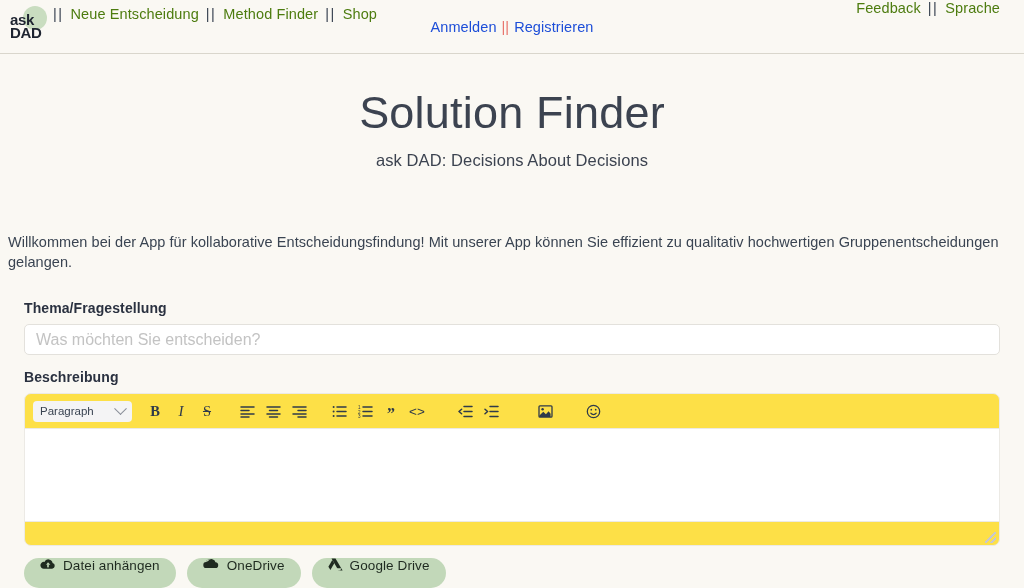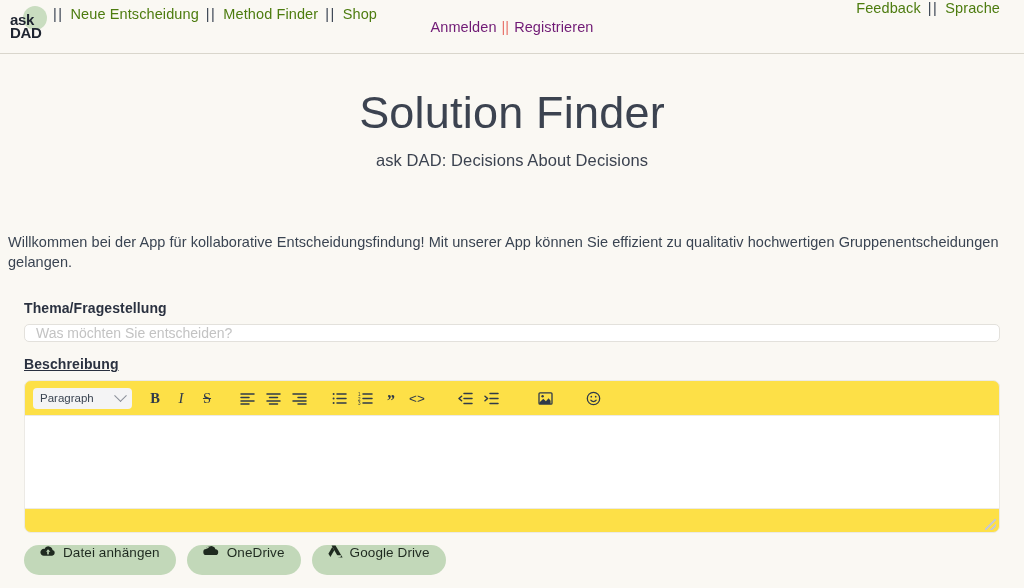--- a/index.html
+++ b/index.html
@@ -80,21 +80,21 @@
     text-decoration: none;
     padding: 0 4px;
     letter-spacing: 0.1px;
   }
   .nav-sep {
     font-size: 14.5px;
     color: #3a4452;
     padding: 0 3px;
     letter-spacing: 1.5px;
   }
-  .nav-auth { color: #701a75; }
+  .nav-auth { color: #1d4ed8; }
   .nav-auth-sep { color: #e8736a; letter-spacing: 0px; padding: 0 1px; }
 
   
   .hero {
     text-align: center;
     padding-top: 33px;
   }
   .hero h1 {
     margin: 0;
     font-size: 45px;
@@ -135,33 +135,33 @@
   .field-label {
     font-size: 14px;
     font-weight: 700;
     color: #2a3140;
     margin: 12px 0 8px 0;
     letter-spacing: 0.1px;
   }
   .topic-input {
     display: block;
     width: 100%;
-    height: 18px;
+    height: 31px;
     border: 1px solid #e3e1dc;
     border-radius: 5px;
     background: #ffffff;
-    font-size: 14px;
+    font-size: 16px;
     color: #3a4452;
     padding: 0 11px;
     outline: none;
     font-family: "Liberation Sans", sans-serif;
   }
   .topic-input::placeholder { color: #c3c3c3; }
 
-  .label-desc { margin-top: 14px; text-decoration: underline; }
+  .label-desc { margin-top: 14px; }
 
   
   .editor {
     margin-top: 8px;
     background: #fde047;
     border: 1px solid #eceae5;
     border-radius: 7px;
     overflow: hidden;
   }
   .toolbar {

